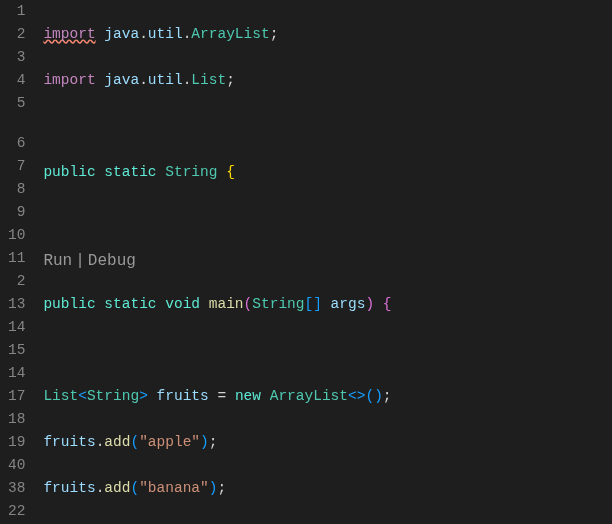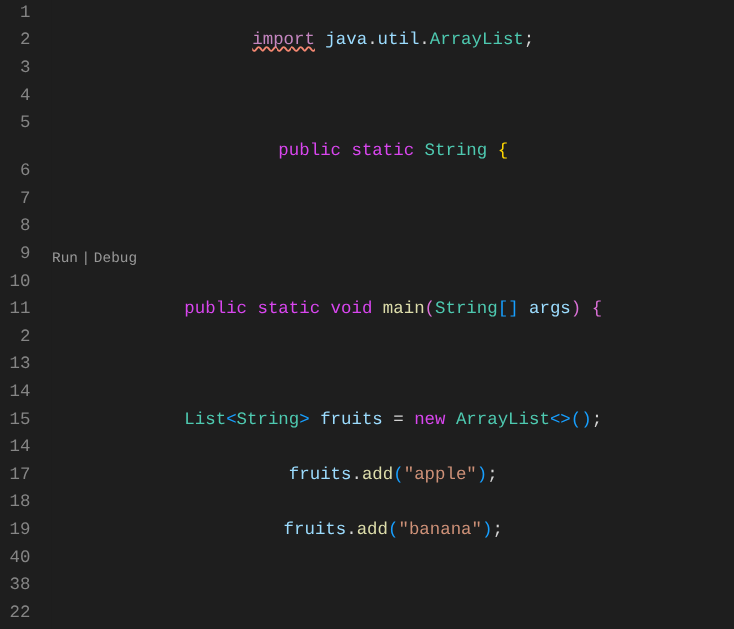--- a/index.html
+++ b/index.html
@@ -29,37 +29,36 @@
   .gutter .ln {
     height: 23px;
   }
   .code {
     flex: 1;
     padding: 0;
     white-space: pre;
   }
   .line {
     height: 23px;
-    text-align: center;
   }
   .codelens {
     color: #999999;
-    font-size: 12px;
+    font-size: 16px;
     height: 17px;
     line-height: 17px;
   }
   .codelens .sep {
     margin: 0 3px;
   }
   .codelens .cl-item {
     cursor: pointer;
   }
   
   .kw-purple { color: #c586c0; }   
-  .kw-blue   { color: #d946ef; }   
+  .kw-blue   { color: #5eead4; }   
   .type      { color: #4ec9b0; }   
   .fn        { color: #dcdcaa; }   
   .var       { color: #9cdcfe; }   
   .str       { color: #ce9178; }
   .punc      { color: #d4d4d4; }
   .brace     { color: #ffd700; }   
   .brace2    { color: #da70d6; }   
   .paren3    { color: #179fff; }   
   .squiggle {
     text-decoration: underline wavy #f48771;
@@ -91,20 +90,21 @@
     <div class="ln">17</div>
     <div class="ln">18</div>
     <div class="ln">19</div>
     <div class="ln">40</div>
     <div class="ln">38</div>
     <div class="ln">22</div>
   </div>
 
   <div class="code">
 <div class="line"><span class="kw-purple squiggle">import</span><span class="punc"> </span><span class="var">java</span><span class="punc">.</span><span class="var">util</span><span class="punc">.</span><span class="type">ArrayList</span><span class="punc">;</span></div>
+<div class="line"><span class="kw-purple">import</span><span class="punc"> </span><span class="var">java</span><span class="punc">.</span><span class="var">util</span><span class="punc">.</span><span class="type">List</span><span class="punc">;</span></div>
 <div class="line"></div>
 <div class="line"><span class="kw-blue">public</span><span> </span><span class="kw-blue">static</span><span> </span><span class="type">String</span><span> </span><span class="brace">{</span></div>
 <div class="line"></div>
 <div class="codelens"><span class="cl-item">Run</span><span class="sep">|</span><span class="cl-item">Debug</span></div>
 <div class="line"><span class="kw-blue">public</span><span> </span><span class="kw-blue">static</span><span> </span><span class="kw-blue">void</span><span> </span><span class="fn">main</span><span class="brace2">(</span><span class="type">String</span><span class="paren3">[</span><span class="paren3">]</span><span> </span><span class="var">args</span><span class="brace2">)</span><span> </span><span class="brace2">{</span></div>
 <div class="line"></div>
 <div class="line"><span class="type">List</span><span class="paren3">&lt;</span><span class="type">String</span><span class="paren3">&gt;</span><span> </span><span class="var">fruits</span><span class="punc"> = </span><span class="kw-blue">new</span><span> </span><span class="type">ArrayList</span><span class="paren3">&lt;&gt;</span><span class="paren3">(</span><span class="paren3">)</span><span class="punc">;</span></div>
 <div class="line"><span class="var">fruits</span><span class="punc">.</span><span class="fn">add</span><span class="paren3">(</span><span class="str">"apple"</span><span class="paren3">)</span><span class="punc">;</span></div>
 <div class="line"><span class="var">fruits</span><span class="punc">.</span><span class="fn">add</span><span class="paren3">(</span><span class="str">"banana"</span><span class="paren3">)</span><span class="punc">;</span></div>
 <div class="line"></div>

